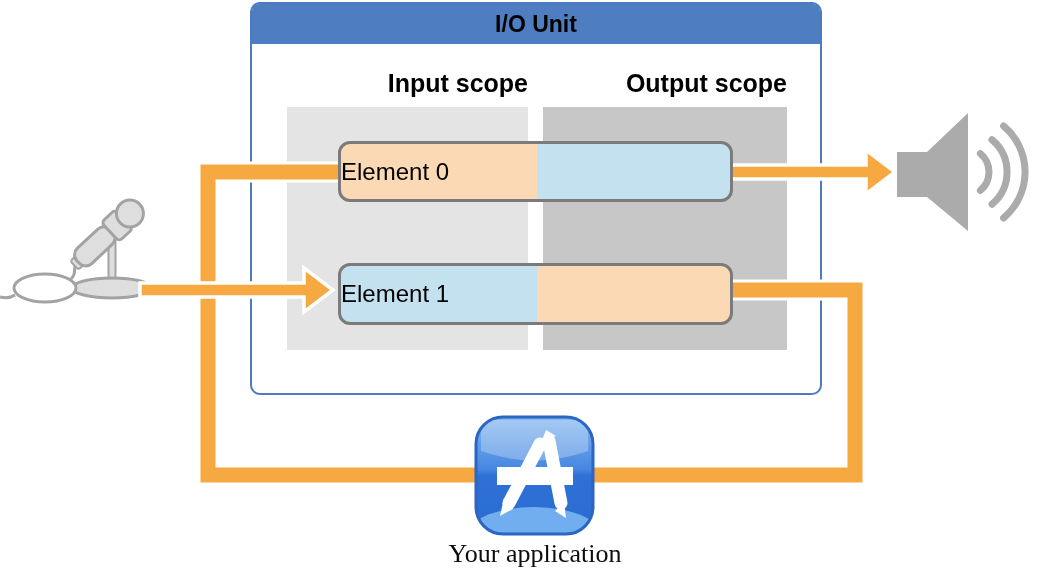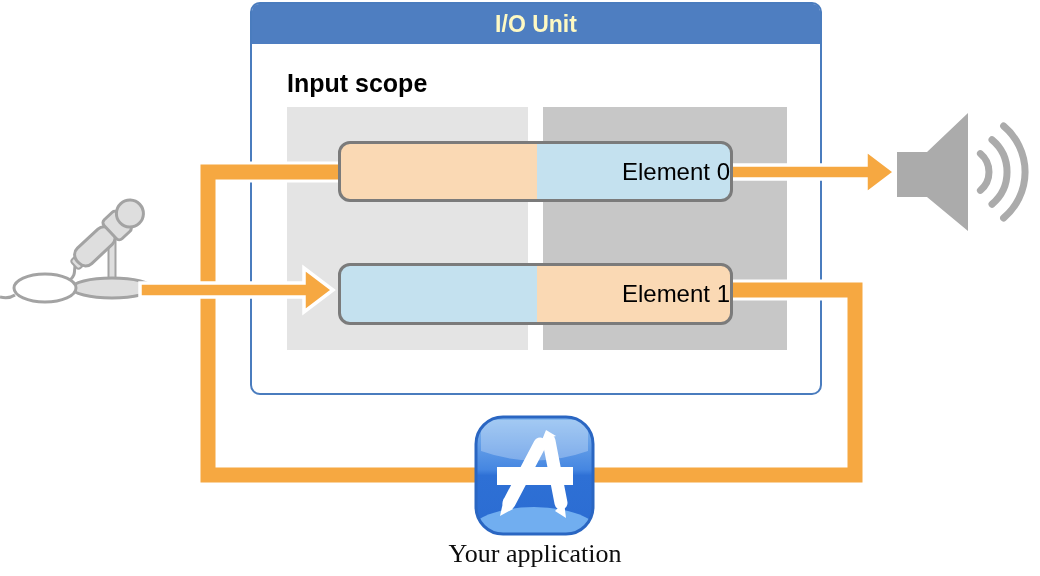--- a/index.html
+++ b/index.html
@@ -9,39 +9,39 @@
   }
   .abs{position:absolute;}
   
   .io-panel{
     left:250px;top:2px;width:572px;height:393px;box-sizing:border-box;
     border:2px solid #4a7cbe;border-radius:10px;background:#fff;z-index:1;
   }
   .io-header{
     position:absolute;left:0;top:0;right:0;height:40px;background:#4e7ec1;
     border-radius:7px 7px 0 0;display:flex;align-items:center;justify-content:center;
-    color:#fef9c3;font-size:23px;font-weight:bold;
+    color:#000000;font-size:23px;font-weight:bold;
   }
   
   .scope-panel{top:107px;height:243px;z-index:1;}
   .scope-panel.input{left:287px;width:241px;background:#e4e4e4;}
   .scope-panel.output{left:543px;width:244px;background:#c7c7c7;}
   .scope-label{
-    top:68px;height:30px;line-height:30px;text-align:left;color:#000;
+    top:68px;height:30px;line-height:30px;text-align:right;color:#000;
     font-size:25px;font-weight:bold;z-index:2;
   }
   .scope-label.input{left:287px;width:241px;}
   .scope-label.output{left:543px;width:244px;}
   
   .gfx{left:0;top:0;z-index:5;}
   
   .element-box{
     left:338px;width:395px;box-sizing:border-box;border:3px solid #7b7b7b;
-    border-radius:12px;display:flex;align-items:center;justify-content:flex-end;
-    font-size:24px;color:#000;z-index:10;padding-left:44px;
+    border-radius:12px;display:flex;align-items:center;justify-content:flex-start;
+    font-size:24px;color:#000;z-index:10;
   }
   .element-box.e0{top:141px;height:61px;background:linear-gradient(to right,#fad9b4 50.5%,#c4e1ef 50.5%);}
   .element-box.e1{top:255px;height:62px;background:linear-gradient(to right,#c4e1ef 50.5%,#fad9b4 50.5%);margin-top:8px;}
   
   .app-label{
     left:404px;top:539px;width:262px;text-align:center;font-size:26px;color:#0d0d0d;z-index:10;font-family:Liberation Serif, serif;
   }
 </style>
 </head>
 <body>
@@ -51,20 +51,21 @@
   <div class="abs io-panel">
     <div class="io-header">
       <span>I/O Unit</span>
     </div>
   </div>
 
   <div class="abs scope-panel input"></div>
   <div class="abs scope-panel output"></div>
 
   <div class="abs scope-label input">Input scope</div>
+  <div class="abs scope-label output">Output scope</div>
 
   <svg class="abs gfx" width="1040" height="576" viewBox="0 0 1040 576">
     <defs>
       <linearGradient id="appgrad" x1="0" y1="0" x2="0" y2="1">
         <stop offset="0" stop-color="#84b8ef"></stop>
         <stop offset="0.45" stop-color="#4586e1"></stop>
         <stop offset="0.5" stop-color="#2e70d5"></stop>
         <stop offset="1" stop-color="#2b6cd2"></stop>
       </linearGradient>
       <clipPath id="appclip">

